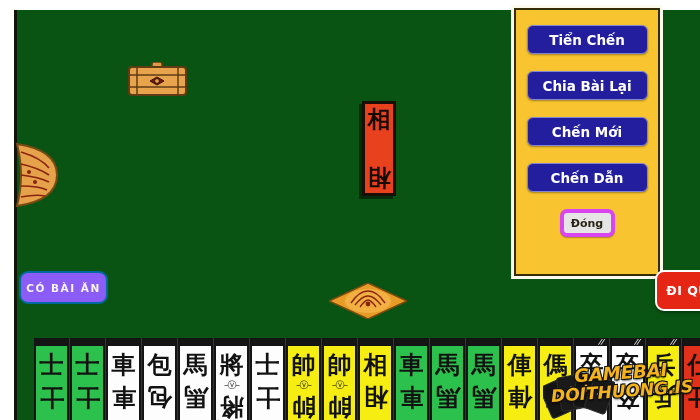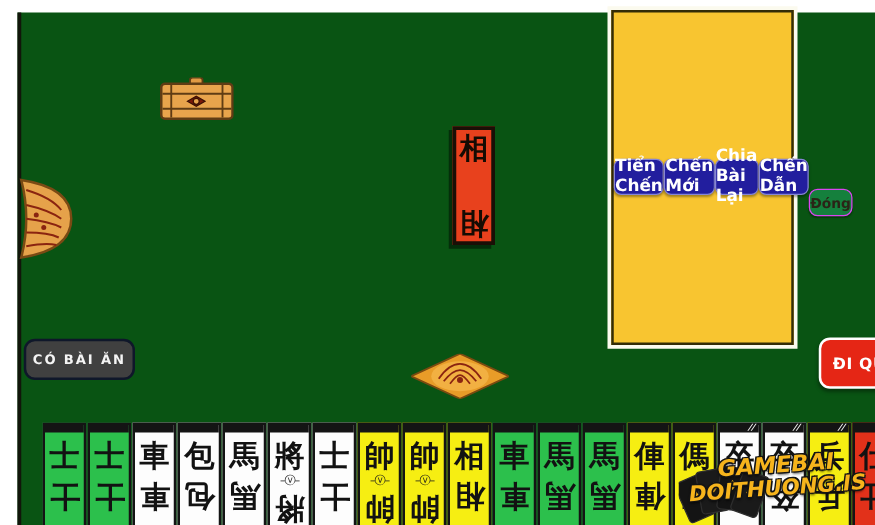--- a/index.html
+++ b/index.html
@@ -23,44 +23,44 @@
     position:absolute;left:362px;top:101px;width:34px;height:95px;
     background:#e8411d;border:3px solid #1a0f06;
     box-shadow:-3px 3px 0 rgba(0,0,0,.45);
     display:flex;flex-direction:column;justify-content:space-between;align-items:center;
     color:#150b03;font-weight:bold;font-size:23px;line-height:1;
     padding:4px 0;box-sizing:border-box;
   }
   .tile .flip{transform:rotate(180deg);}
   
   .panel{
-    position:absolute;left:489px;top:8px;width:146px;height:268px;
+    position:absolute;left:514px;top:8px;width:146px;height:268px;
     background:#f8c530;border:2px solid #332c06;
     box-shadow:0 0 0 3px #fbfaee;
-    display:flex;align-items:center;
+    display:flex;flex-direction:column;align-items:center;
     padding-top:15px;box-sizing:border-box;
   }
   .menu-btn{
     width:119px;height:27px;margin-bottom:17px;
     background:#221e9e;border:1px solid #8585d6;border-radius:6px;
     color:#ffffff;font-weight:bold;font-size:13.5px;
     display:flex;align-items:center;justify-content:center;
     box-shadow:0 1px 2px rgba(0,0,0,.35);cursor:pointer;
   }
   .close-btn{
-    margin-top:25px;width:47px;height:20px;
-    background:#15803d;border:1px solid #d946ef;border-radius:7px;
+    width:47px;height:20px;
+    background:#e5e5e5;border:4px solid #d946ef;border-radius:7px;
     color:#2a2416;font-weight:bold;font-size:11px;
     display:flex;align-items:center;justify-content:center;
     box-shadow:0 1px 1px rgba(0,0,0,.3);cursor:pointer;
   }
   
   .btn-eat{
     position:absolute;left:19px;top:271px;width:89px;height:33px;
-    background:#404040;border:2px solid #0f172a;border-radius:9px;
+    background:#8b5cf6;border:2px solid #0369a1;border-radius:9px;
     color:#f4f4f4;font-weight:bold;font-size:10.5px;letter-spacing:1.5px;
     display:flex;align-items:center;justify-content:center;cursor:pointer;
     box-sizing:border-box;
   }
   .btn-pass{
     position:absolute;left:655px;top:270px;width:75px;height:41px;
     background:#e52615;border:2px solid #ffffff;border-radius:9px;
     color:#ffffff;font-weight:bold;font-size:12.5px;letter-spacing:.5px;
     display:flex;align-items:center;justify-content:center;cursor:pointer;
     box-sizing:border-box;box-shadow:0 2px 3px rgba(0,0,0,.35);
@@ -151,22 +151,22 @@
   </svg>
 </div>
 
 <div class="tile">
   <div>相</div>
   <div class="flip">相</div>
 </div>
 
 <div class="panel">
   <div class="menu-btn">Tiển Chến</div>
+  <div class="menu-btn">Chia Bài Lại</div>
   <div class="menu-btn">Chến Mới</div>
-  <div class="menu-btn">Chia Bài Lại</div>
   <div class="menu-btn">Chến Dẫn</div>
   <div class="close-btn">Đóng</div>
 </div>
 
 <div class="btn-eat">CÓ BÀI ĂN</div>
 <div class="btn-pass">ĐI QUA</div>
 
 <div class="hand">
     <div class="card card-green">
       <div class="cbar"></div>

